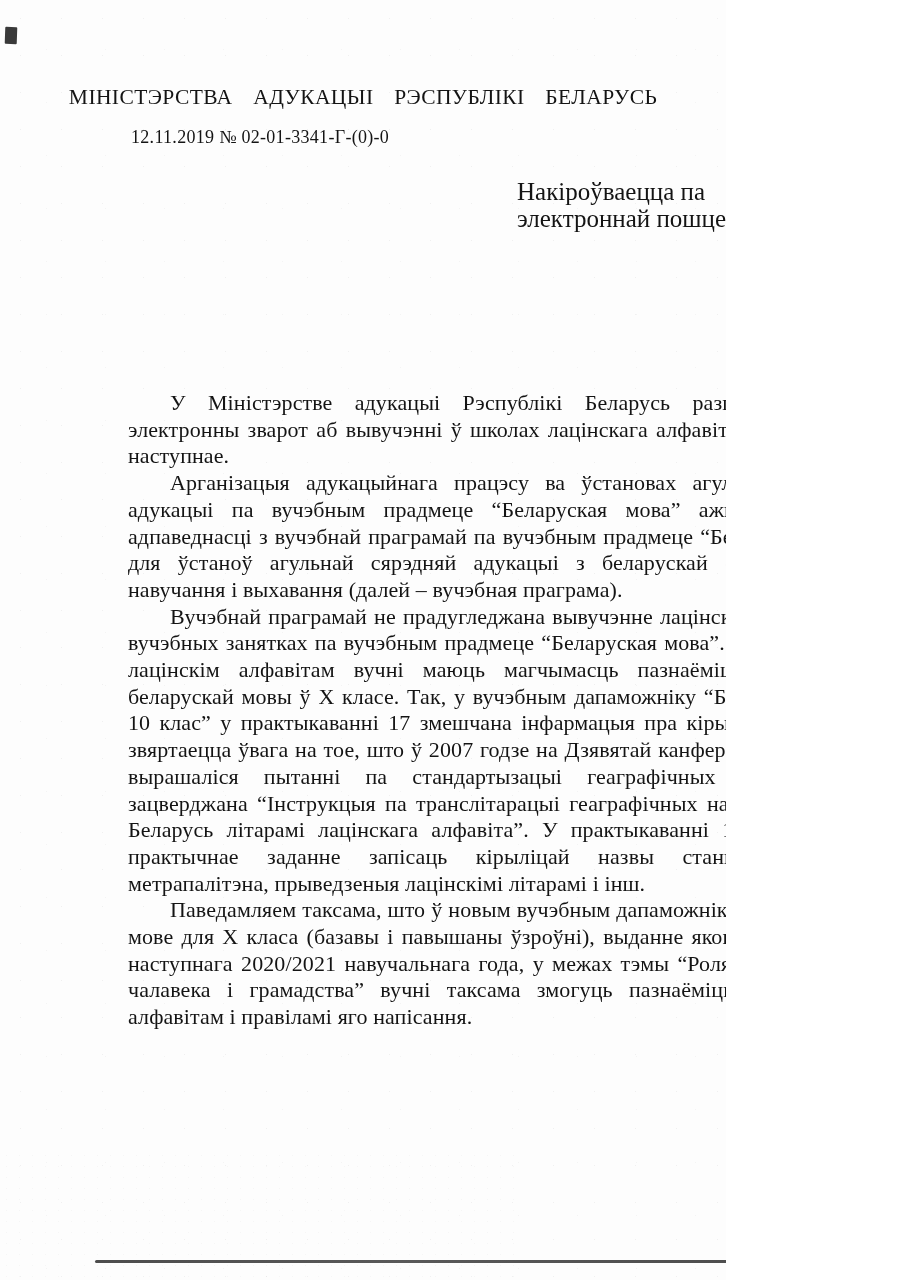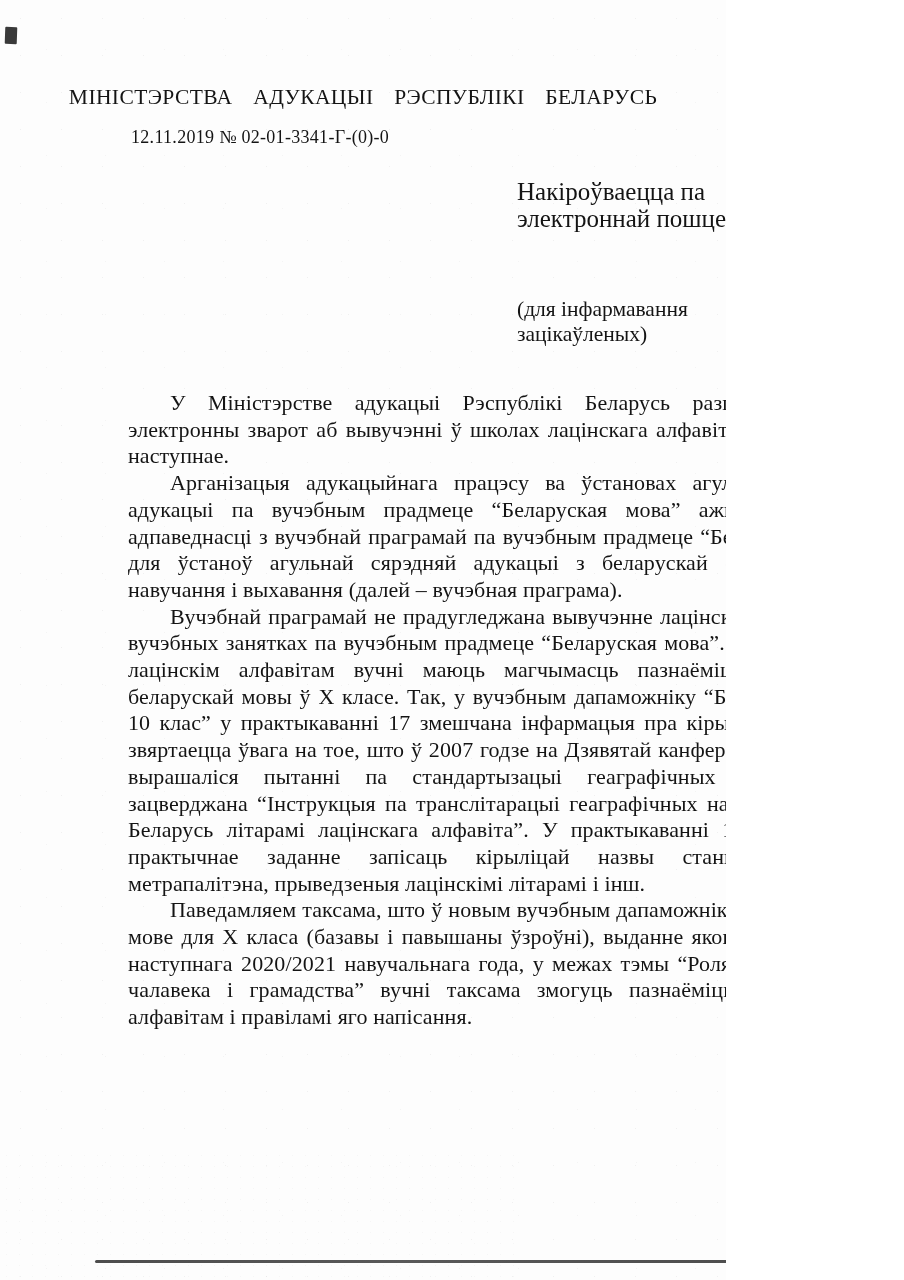--- a/index.html
+++ b/index.html
@@ -109,21 +109,20 @@
 <div class="page">
 
   <div class="corner-mark"></div>
 
   <div class="ministry-header">МІНІСТЭРСТВА АДУКАЦЫІ РЭСПУБЛІКІ БЕЛАРУСЬ</div>
 
   <div class="ref-line">12.11.2019 № 02-01-3341-Г-(0)-0</div>
 
   <div class="delivery-note">Накіроўваецца па электроннай пошце</div>
 
-  <div class="info-note">(для інфармавання зацікаўленых)</div>
 
   <div class="letter-body">
     <p>У Міністэрстве адукацыі Рэспублікі Беларусь разгледжаны Ваш электронны зварот аб вывучэнні ў школах лацінскага алфавіта. Паведамляем наступнае.</p>
     <p>Арганізацыя адукацыйнага працэсу ва ўстановах агульнай сярэдняй адукацыі па вучэбным прадмеце “Беларуская мова” ажыццяўляецца ў адпаведнасці з вучэбнай праграмай па вучэбным прадмеце “Беларуская мова” для ўстаноў агульнай сярэдняй адукацыі з беларускай (рускай) мовай навучання і выхавання (далей – вучэбная праграма).</p>
     <p>Вучэбнай праграмай не прадугледжана вывучэнне лацінскага алфавіта на вучэбных занятках па вучэбным прадмеце “Беларуская мова”. Тым не менш з лацінскім алфавітам вучні маюць магчымасць пазнаёміцца на ўроках беларускай мовы ў X класе. Так, у вучэбным дапаможніку “Беларуская мова. 10 клас” у практыкаванні 17 змешчана інфармацыя пра кірыліцу і лацініцу, звяртаецца ўвага на тое, што ў 2007 годзе на Дзявятай канферэнцыі ААН, дзе вырашаліся пытанні па стандартызацыі геаграфічных назваў, была зацверджана “Інструкцыя па транслітарацыі геаграфічных назваў Рэспублікі Беларусь літарамі лацінскага алфавіта”. У практыкаванні 19 прапануецца практычнае заданне запісаць кірыліцай назвы станцый Мінскага метрапалітэна, прыведзеныя лацінскімі літарамі і інш.</p>
     <p>Паведамляем таксама, што ў новым вучэбным дапаможніку па беларускай мове для X класа (базавы і павышаны ўзроўні), выданне якога плануецца да наступнага 2020/2021 навучальнага года, у межах тэмы “Роля мовы ў жыцці чалавека і грамадства” вучні таксама змогуць пазнаёміцца з лацінскім алфавітам і правіламі яго напісання.</p>
   </div>
 
   <div class="scan-noise-patch"></div>
 

